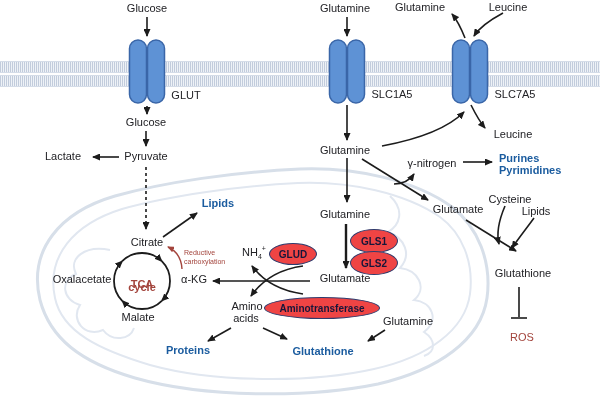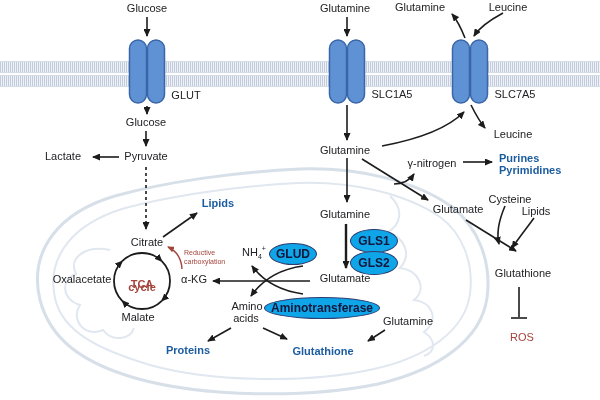--- a/index.html
+++ b/index.html
@@ -9,23 +9,23 @@
           background:repeating-linear-gradient(90deg,#c2ccdc 0 1px,#eef2f7 1px 2px);
           border-top:1px solid #d4dce8;border-bottom:1px solid #d4dce8;}
   svg{position:absolute;left:0;top:0;}
   .lbl{position:absolute;font-size:11px;color:#222226;white-space:nowrap;line-height:1.05;
        transform:translate(-50%,-50%);z-index:5;}
   .la{transform:translate(0,-50%);}
   .b{color:#1b5c9f;font-weight:bold;}
   .r{color:#a3443c;}
   .bold{font-weight:bold;}
   .sm{font-size:7px;}
-  .enz{position:absolute;transform:translate(-50%,-50%);background:#0ea5e9;
+  .enz{position:absolute;transform:translate(-50%,-50%);background:#ef4444;
        border:1.5px solid #2e3c6e;border-radius:50%;display:flex;align-items:center;
-       justify-content:center;font-weight:bold;font-size:12px;color:#16163a;z-index:6;}
+       justify-content:center;font-weight:bold;font-size:10px;color:#16163a;z-index:6;}
   .nh sub{font-size:7px;}
   .nh sup{font-size:7px;}
 </style>
 </head>
 <body>
 
 <div id="canvas">
 
   <div class="memrow" style="top:61px"></div>
   <div class="memrow" style="top:75px"></div>

